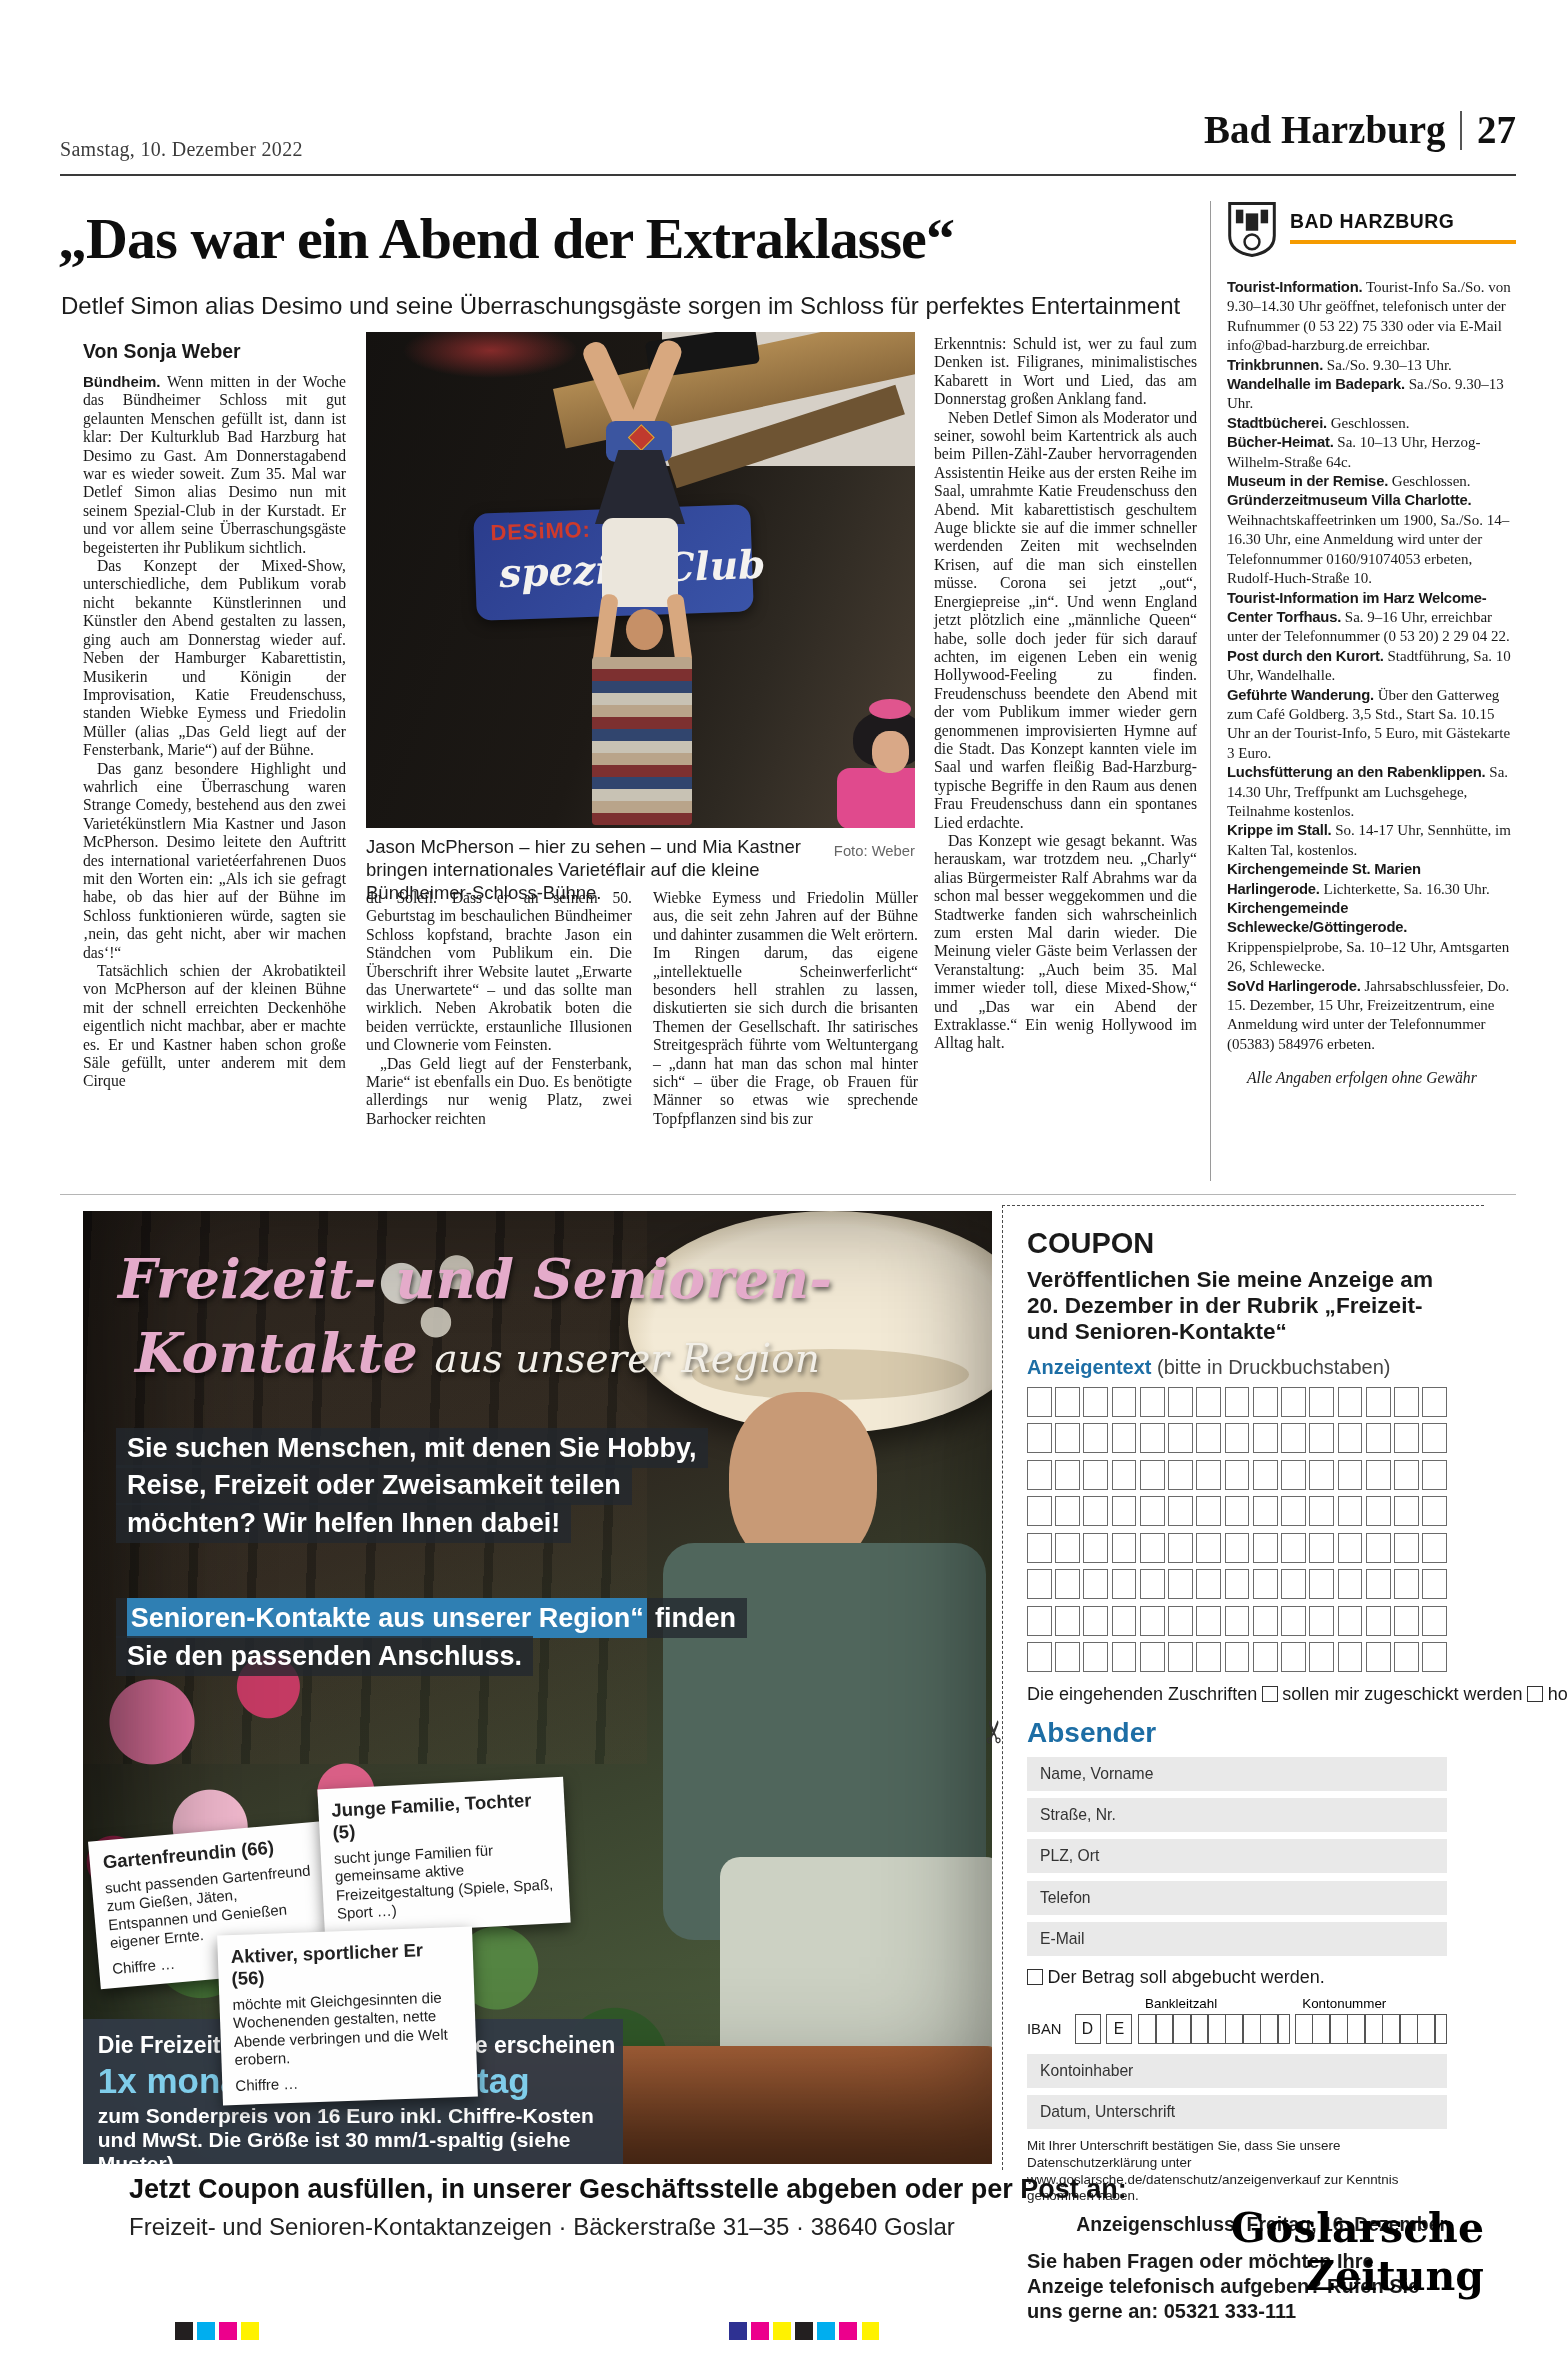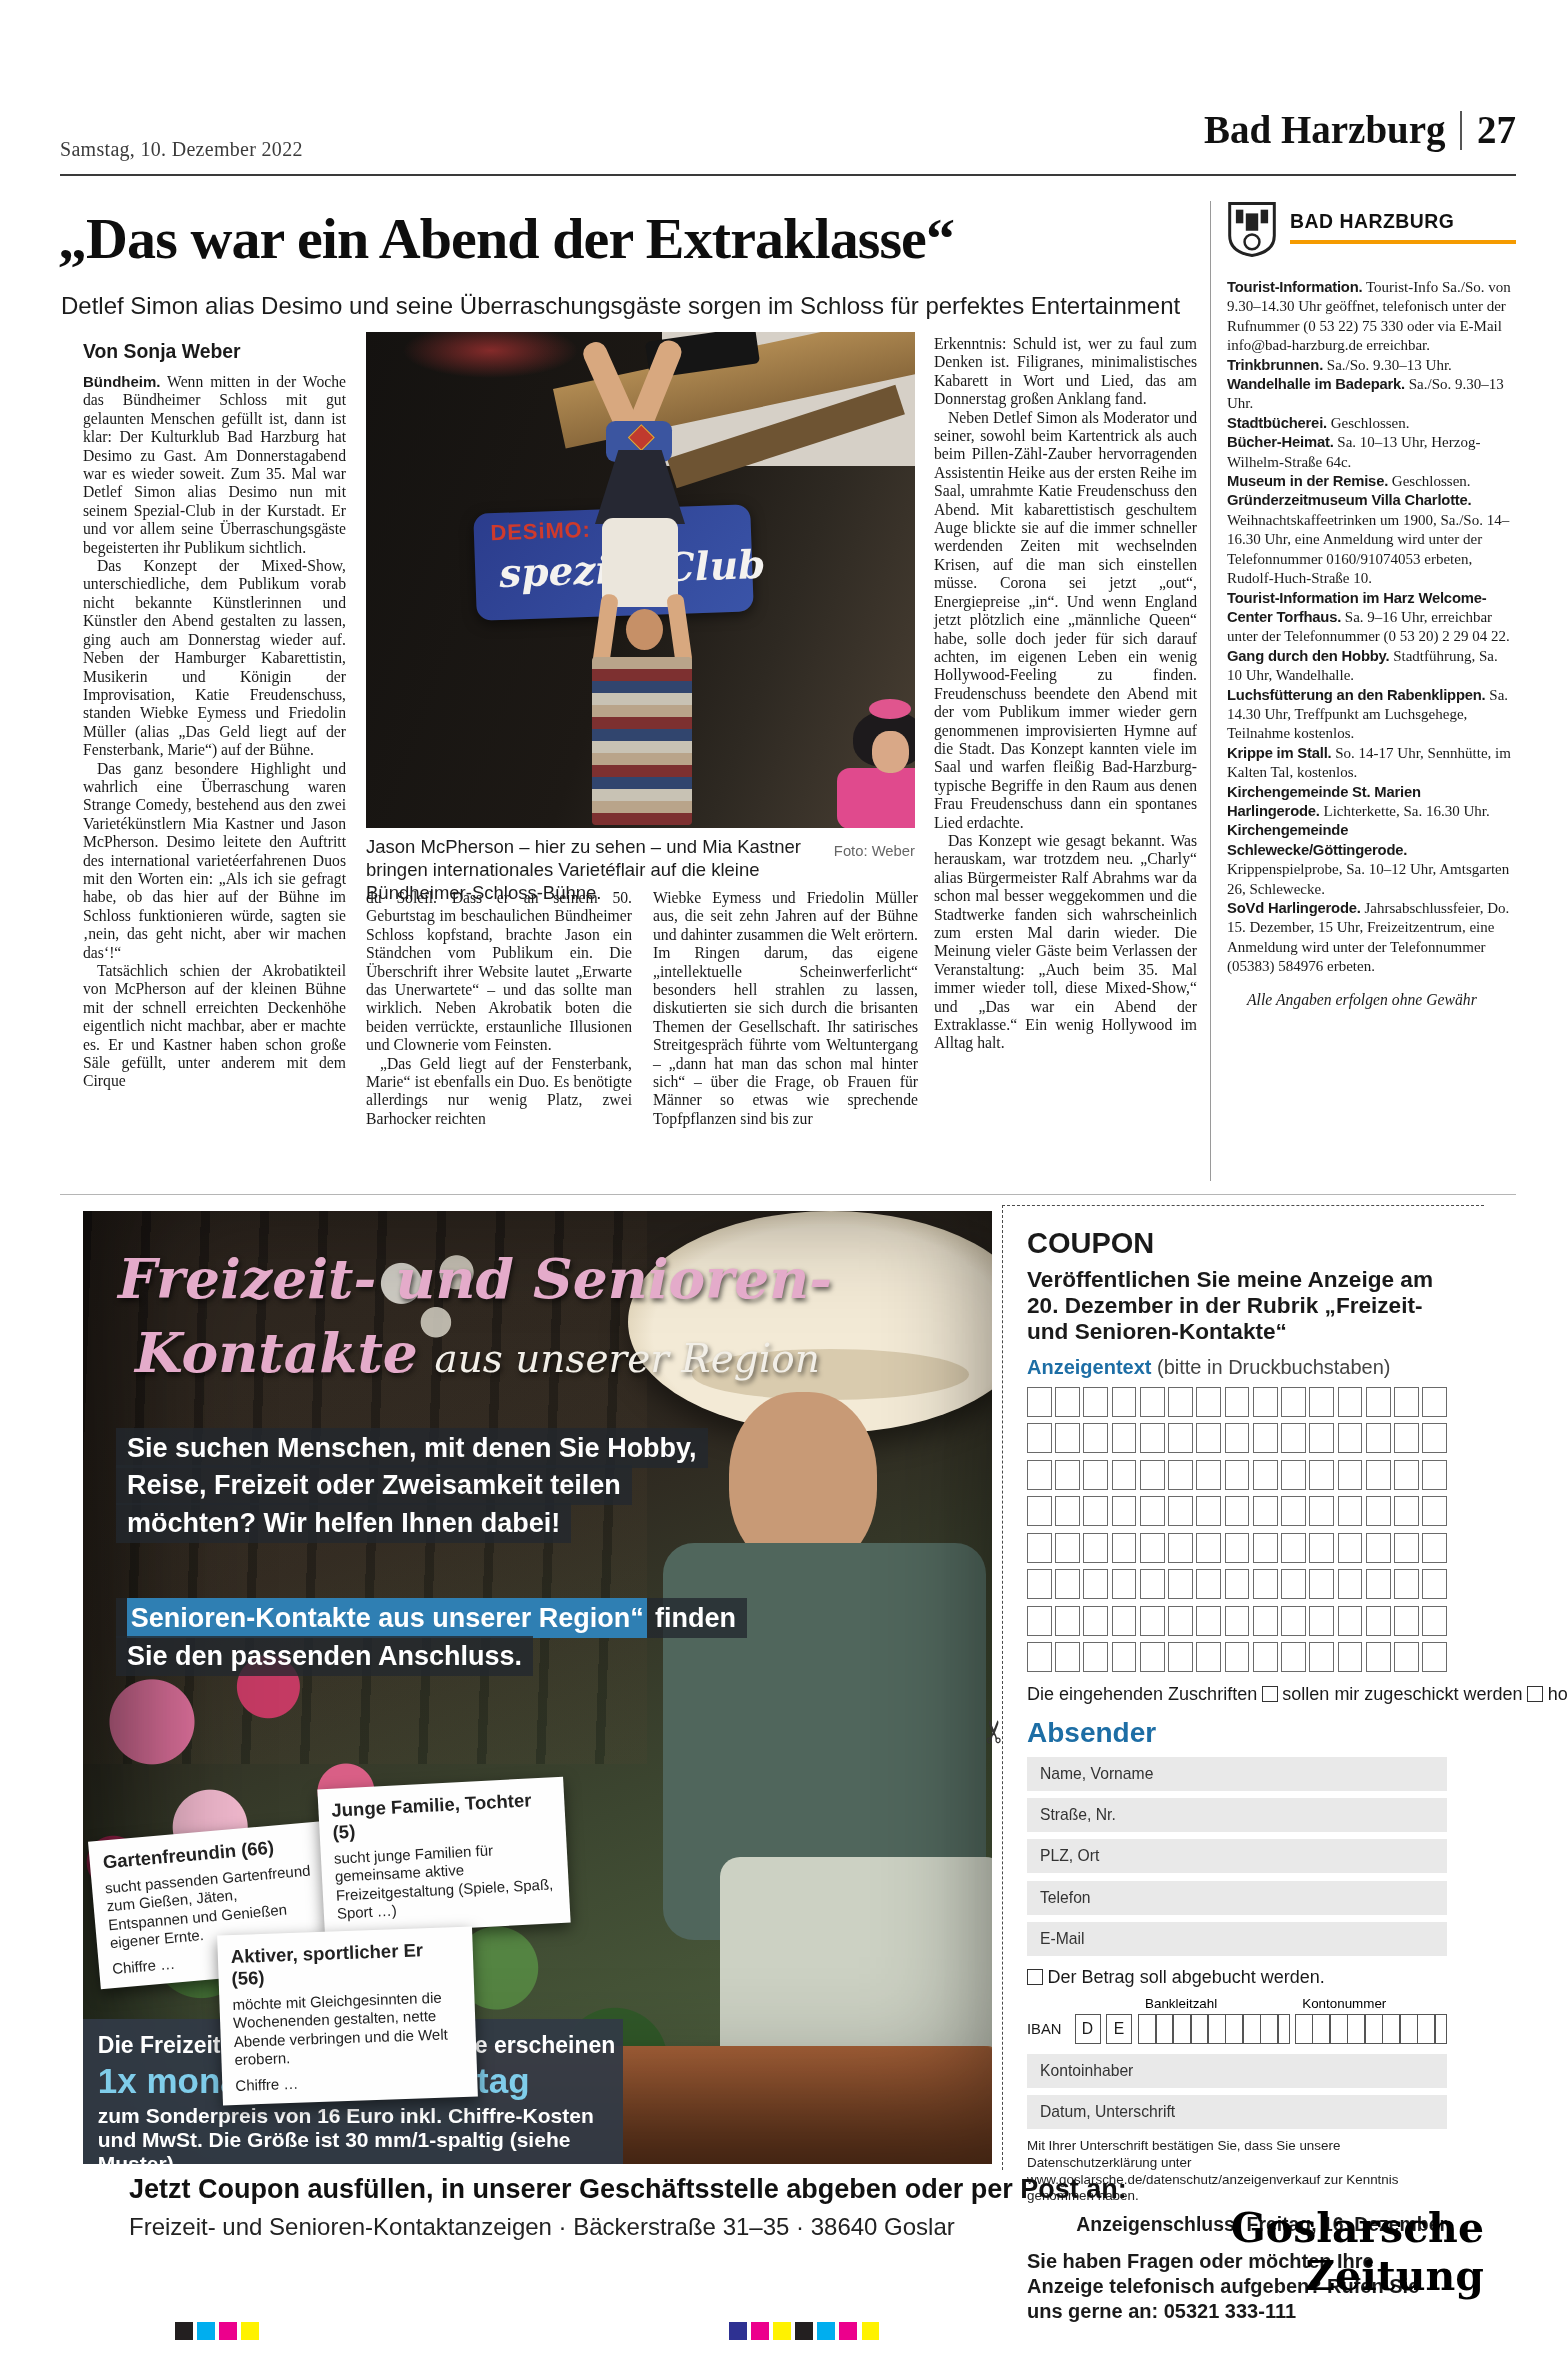--- a/index.html
+++ b/index.html
@@ -237,22 +237,23 @@
         <p class="sb"><b>Stadtbücherei.</b> <span>Geschlossen.</span></p>
 
         <p class="sb"><b>Bücher-Heimat.</b> <span>Sa. 10–13 Uhr, Herzog-Wilhelm-Straße 64c.</span></p>
 
         <p class="sb"><b>Museum in der Remise.</b> <span>Geschlossen.</span></p>
 
         <p class="sb"><b>Gründerzeitmuseum Villa Charlotte.</b> <span>Weihnachtskaffeetrinken um 1900, Sa./So. 14–16.30 Uhr, eine Anmeldung wird unter der Telefonnummer 0160/91074053 erbeten, Rudolf-Huch-Straße 10.</span></p>
 
         <p class="sb"><b>Tourist-Information im Harz Welcome-Center Torfhaus.</b> <span>Sa. 9–16 Uhr, erreichbar unter der Telefonnummer (0 53 20) 2 29 04 22.</span></p>
 
-        <p class="sb"><b>Gang durch den Hobby.</b> <span>Stadtführung, Sa. 10 Uhr, Wandelhalle.</span></p>
-
+        <p class="sb"><b>Post durch den Kurort.</b> <span>Stadtführung, Sa. 10 Uhr, Wandelhalle.</span></p>
+
+        <p class="sb"><b>Geführte Wanderung.</b> <span>Über den Gatterweg zum Café Goldberg. 3,5 Std., Start Sa. 10.15 Uhr an der Tourist-Info, 5 Euro, mit Gästekarte 3 Euro.</span></p>
 
         <p class="sb"><b>Luchsfütterung an den Rabenklippen.</b> <span>Sa. 14.30 Uhr, Treffpunkt am Luchsgehege, Teilnahme kostenlos.</span></p>
 
         <p class="sb"><b>Krippe im Stall.</b> <span>So. 14-17 Uhr, Sennhütte, im Kalten Tal, kostenlos.</span></p>
 
         <p class="sb"><b>Kirchengemeinde St. Marien Harlingerode.</b> <span>Lichterkette, Sa. 16.30 Uhr.</span></p>
 
         <p class="sb"><b>Kirchengemeinde Schlewecke/Göttingerode.</b> <span>Krippenspielprobe, Sa. 10–12 Uhr, Amtsgarten 26, Schlewecke.</span></p>
 
         <p class="sb"><b>SoVd Harlingerode.</b> <span>Jahrsabschlussfeier, Do. 15. Dezember, 15 Uhr, Freizeitzentrum, eine Anmeldung wird unter der Telefonnummer (05383) 584976 erbeten.</span></p>

